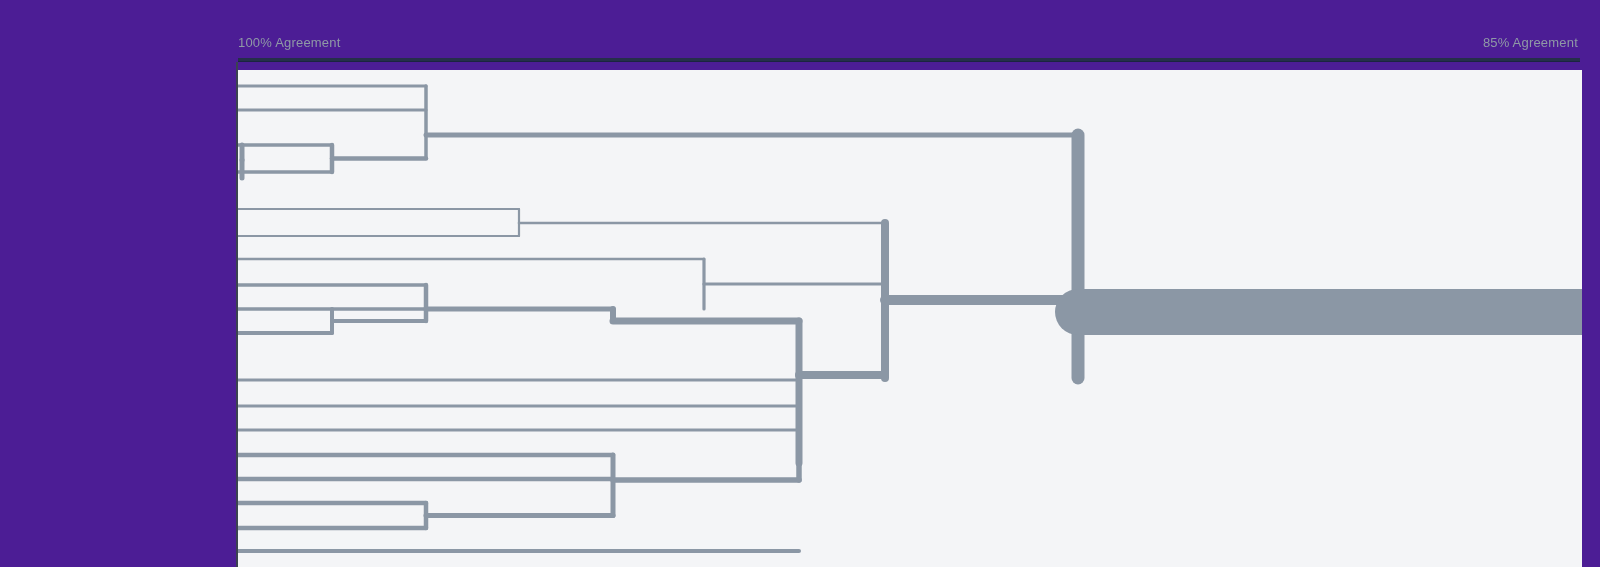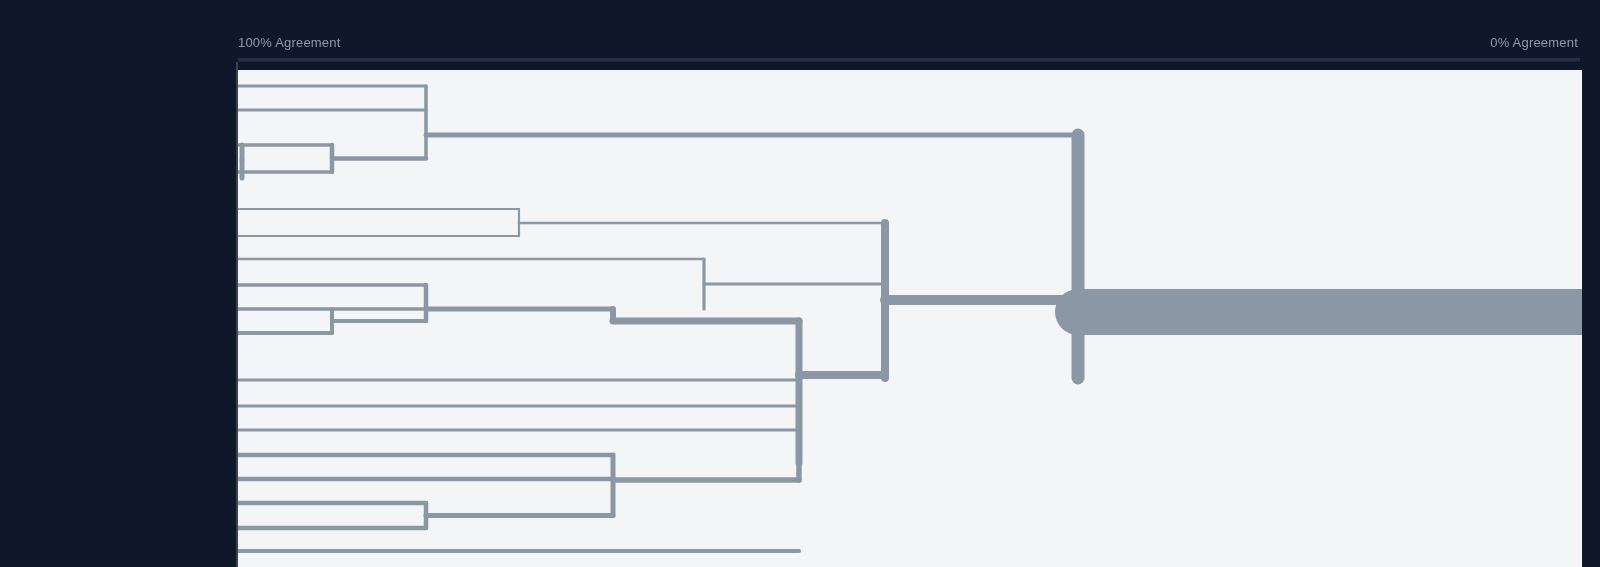--- a/index.html
+++ b/index.html
@@ -1,17 +1,17 @@
 <!DOCTYPE html>
 <html><head>
 <meta charset="utf-8">
 <style>
   html,body{margin:0;padding:0;background:#000;}
   body{width:1600px;height:567px;overflow:hidden;font-family:"Liberation Sans",sans-serif;}
-  #root{position:relative;width:1600px;height:567px;background:#0f172a;}
+  #root{position:relative;width:1600px;height:567px;background:#4c1d95;}
 
   .axis-label{
     position:absolute;
     font-size:13px;
     color:#8f99a6;
     letter-spacing:.2px;
     white-space:nowrap;
     top:36px;
     line-height:14px;
   }
@@ -48,21 +48,21 @@
     background:#3b4250;
   }
 </style>
 </head>
 <body>
 
 <div id="root">
 
   <div class="axis-label" id="label-left">100% Agreement</div>
 
-  <div class="axis-label" id="label-right">0% Agreement</div>
+  <div class="axis-label" id="label-right">85% Agreement</div>
 
   <div id="axis-line"></div>
   <div id="yaxis"></div>
 
   <div id="plot">
     <svg id="dendro" width="1344" height="497" xmlns="http://www.w3.org/2000/svg">
         <path d="M0 16 L188 16" stroke="#8b97a5" stroke-width="3" stroke-linecap="round" fill="none"></path>
         <path d="M0 40 L188 40" stroke="#8b97a5" stroke-width="3" stroke-linecap="round" fill="none"></path>
         <path d="M0 75 L94 75" stroke="#8b97a5" stroke-width="3.5" stroke-linecap="round" fill="none"></path>
         <path d="M0 102 L94 102" stroke="#8b97a5" stroke-width="3.5" stroke-linecap="round" fill="none"></path>

